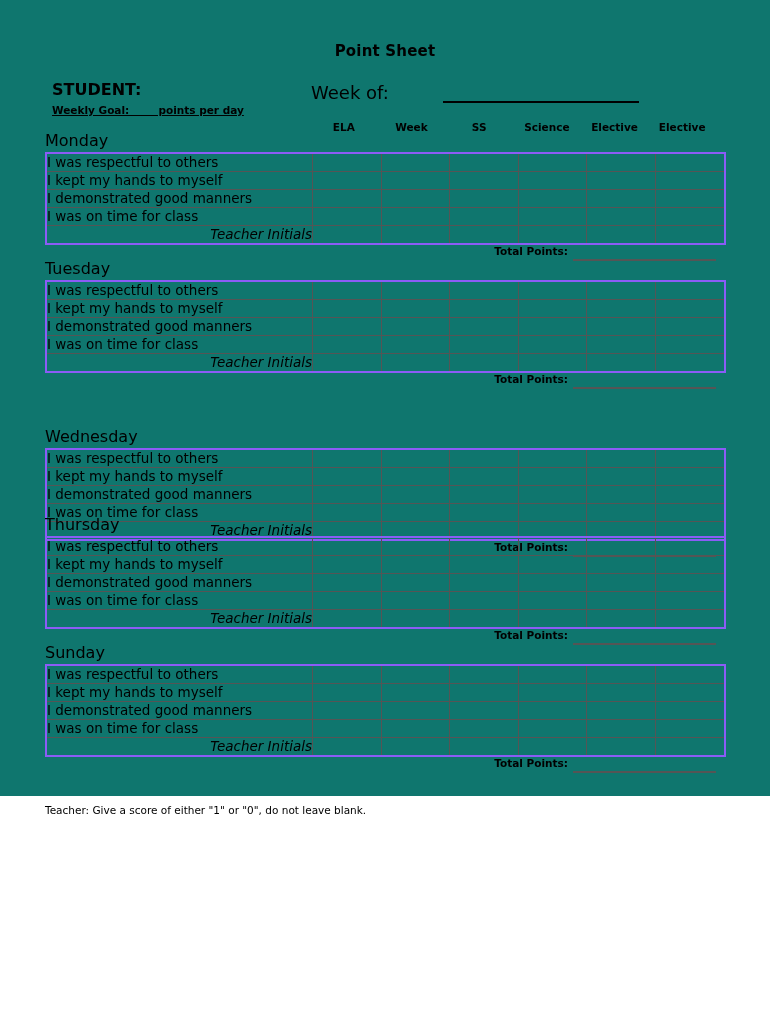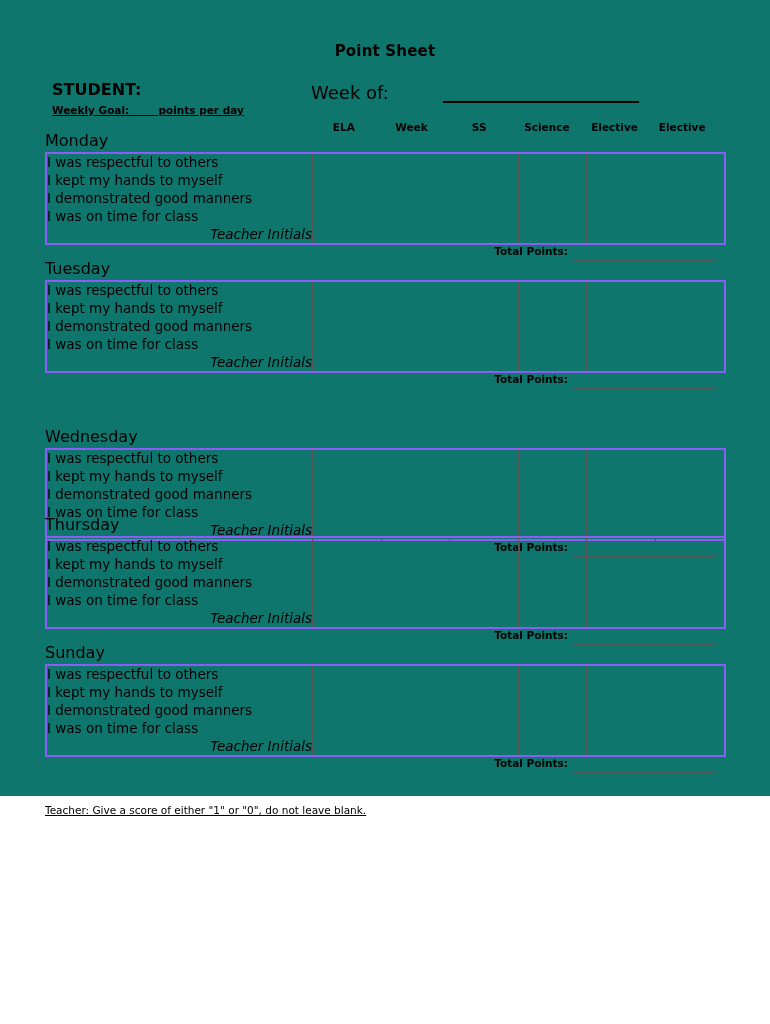--- a/index.html
+++ b/index.html
@@ -149,21 +149,20 @@
     height: 0;
     border-bottom: 2px solid #555;
   }
 
   
   .footer-note {
     position: absolute;
     top: 804px;
     left: 45px;
     font-size: 10.5px;
-    text-decoration: underline;
   }
 </style>
 </head>
 <body>
 
 <div class="page">
 
   <div class="doc-title">Point Sheet</div>
 
   <div class="student-label">STUDENT:</div>

